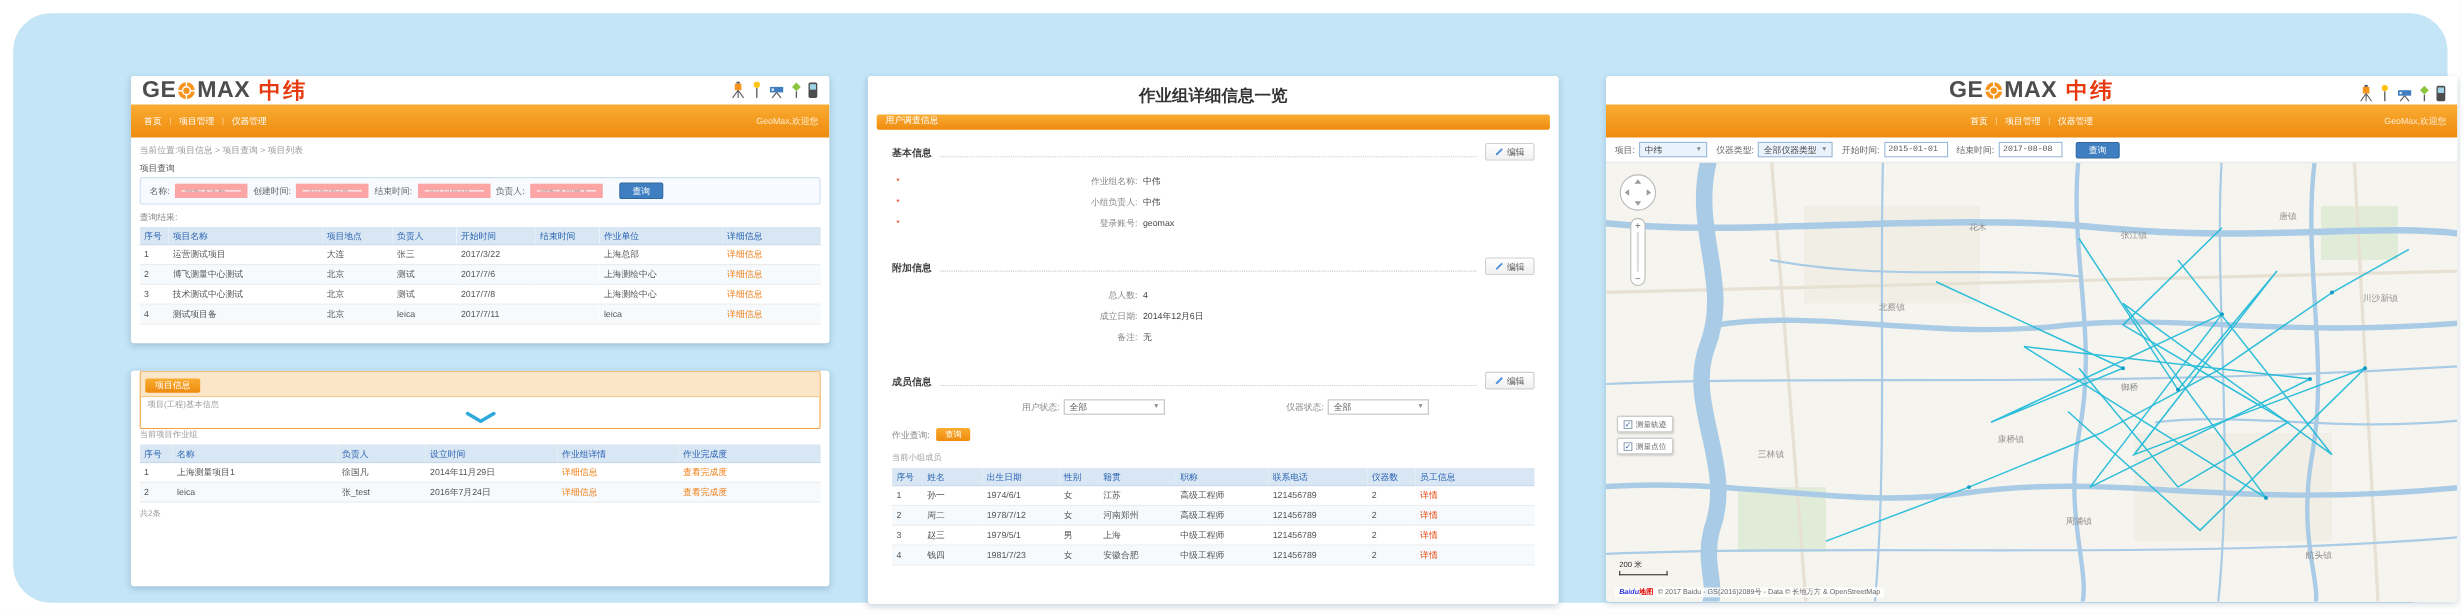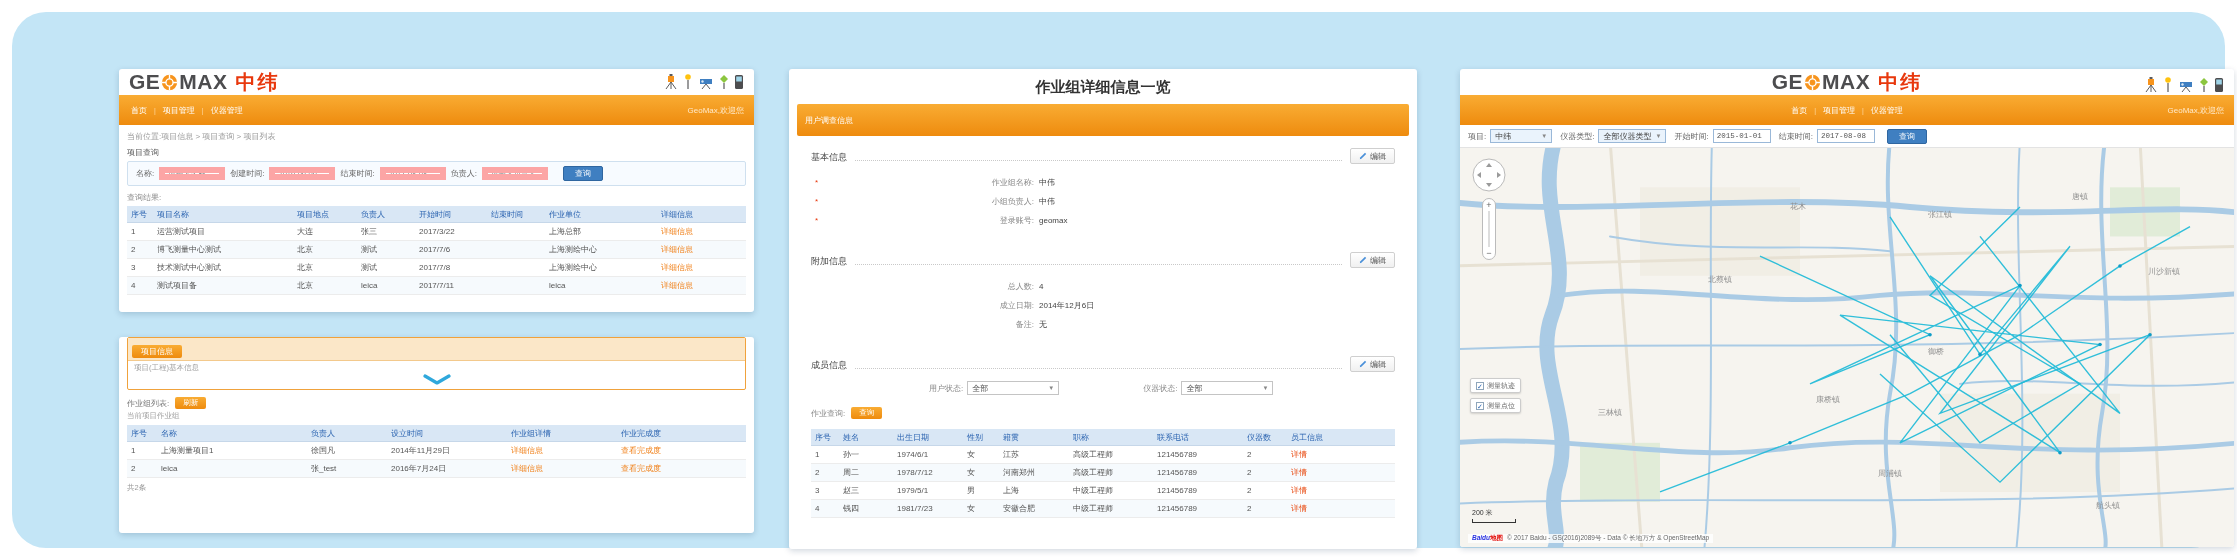--- a/index.html
+++ b/index.html
@@ -60,35 +60,35 @@
 .obox-body{padding:2px 6px 3px}
 .hint{font-size:7.5px;color:#a0a0a0}
 .chev{text-align:center;padding:1px 0;cursor:pointer;line-height:0}
 .list-row{display:flex;align-items:center;gap:6px;margin:7px 8px 2px;font-size:8px;color:#777}
 .mini-btn{background:linear-gradient(#f9ac33,#ee8b0e);color:#fff;font-size:7.5px;padding:1px 8px;border-radius:2px;cursor:pointer}
 .sub-label{margin:0 8px 4px;font-size:7.5px;color:#a0a0a0}
 .footer-note{margin:5px 8px;font-size:7.5px;color:#999}
 
 
 .p3-title{text-align:center;font-weight:bold;color:#333;font-size:15px;padding:9px 0 7px}
-.p3-bar{height:32px;background:linear-gradient(#f9ac33,#ee8b0e);display:flex;align-items:center;padding:0 8px;margin:0 8px;border-radius:2px}
+.p3-bar{height:14px;background:linear-gradient(#f9ac33,#ee8b0e);display:flex;align-items:flex-start;padding:0 8px;margin:0 8px;border-radius:2px}
 .p3-bar-label{color:#fff;font-size:8px;cursor:pointer}
 .p3-body{padding:12px 22px 10px;font-size:8px;color:#555}
 .sec{margin-bottom:22px}
 .sec-head{display:flex;align-items:flex-end;margin-bottom:9px}
-.sec-label{font-weight:normal;color:#444;font-size:9px;white-space:nowrap}
+.sec-label{font-weight:bold;color:#444;font-size:9px;white-space:nowrap}
 .dots{flex:1;border-bottom:1px dotted #c9c9c9;margin:0 8px 3px}
 .edit-btn{display:inline-flex;align-items:center;gap:3px;border:1px solid #cfcfcf;background:linear-gradient(#ffffff,#f0f0f0);border-radius:2px;padding:1.5px 8px;font-size:8px;color:#555;cursor:pointer}
 .field{display:flex;line-height:19px}
 .req{color:#e8380d;width:7px;text-align:right;margin-right:1px}
 .flabel{width:215px;text-align:right;color:#888}
 .fvalue{margin-left:5px;color:#444}
 .filter-row{display:flex;align-items:center;margin:2px 0 12px}
 .fl-a{margin-left:118px;color:#888}
-.fl-b{margin-left:84px;color:#888}
+.fl-b{margin-left:110px;color:#888}
 .select{display:inline-flex;align-items:center;justify-content:space-between;width:92px;height:14px;border:1px solid #c4c4c4;background:#fff;padding:0 4px;margin-left:4px;cursor:pointer;color:#555}
 .caret{font-size:6px;color:#888;margin-left:4px}
 .query-row{display:flex;align-items:center;gap:6px;margin:0 0 10px;color:#888}
 .members-label{color:#a0a0a0;margin-bottom:4px;font-size:7.5px}
 
 
 .map-toolbar{display:flex;align-items:center;gap:4px;height:23px;padding:0 8px;background:#fff;font-size:8px;color:#666;border-bottom:1px solid #e3e3e3;flex:none}
 .tb-label{white-space:nowrap}
 .tb-select{display:inline-flex;align-items:center;justify-content:space-between;min-width:62px;height:14px;border:1px solid #9ab8d8;background:#eaf3fc;padding:0 4px;cursor:pointer;color:#444;margin-right:4px}
 .tb-input{width:58px;height:14px;border:1px solid #9ab8d8;background:#fff;font-size:7.5px;color:#555;padding:0 3px;margin-right:4px;font-family:Liberation Mono, monospace}
@@ -243,24 +243,20 @@
     <div class="obox">
       <div class="obox-head">
         <span class="ochip">项目信息</span>
       </div>
       <div class="obox-body">
         <div class="hint">项目(工程)基本信息</div>
         <div class="chev"><svg width="30" height="11" viewBox="0 0 30 11">
                 <polyline points="3,2 15,9 27,2" fill="none" stroke="#2fa8dc" stroke-width="3.2" stroke-linecap="round" stroke-linejoin="round"></polyline>
               </svg></div>
       </div>
-    </div>
-    <div class="list-row">
-      <span>作业组列表:</span>
-      <span class="mini-btn">刷新</span>
     </div>
     <div class="sub-label">当前项目作业组</div>
     <div class="tbl-wrap">
       <table class="tbl t2">
             <thead>
               <tr>
                 <th>序号</th>
                 <th>名称</th>
                 <th>负责人</th>
                 <th>设立时间</th>
@@ -376,20 +372,21 @@
                 <span>全部</span>
                 <span class="caret">▼</span>
               </span>
         </div>
       </div>
 
       <div class="query-row">
         <span>作业查询:</span>
         <span class="mini-btn">查询</span>
       </div>
+      <div class="members-label">当前小组成员</div>
       <table class="tbl t3">
             <thead>
               <tr>
                 <th>序号</th>
                 <th>姓名</th>
                 <th>出生日期</th>
                 <th>性别</th>
                 <th>籍贯</th>
                 <th>职称</th>
                 <th>联系电话</th>

